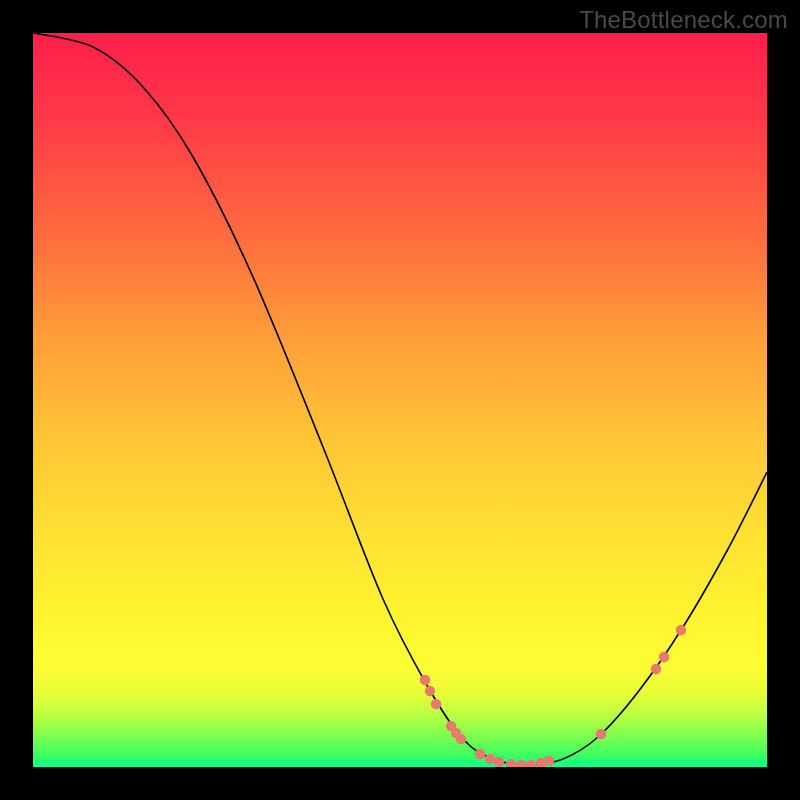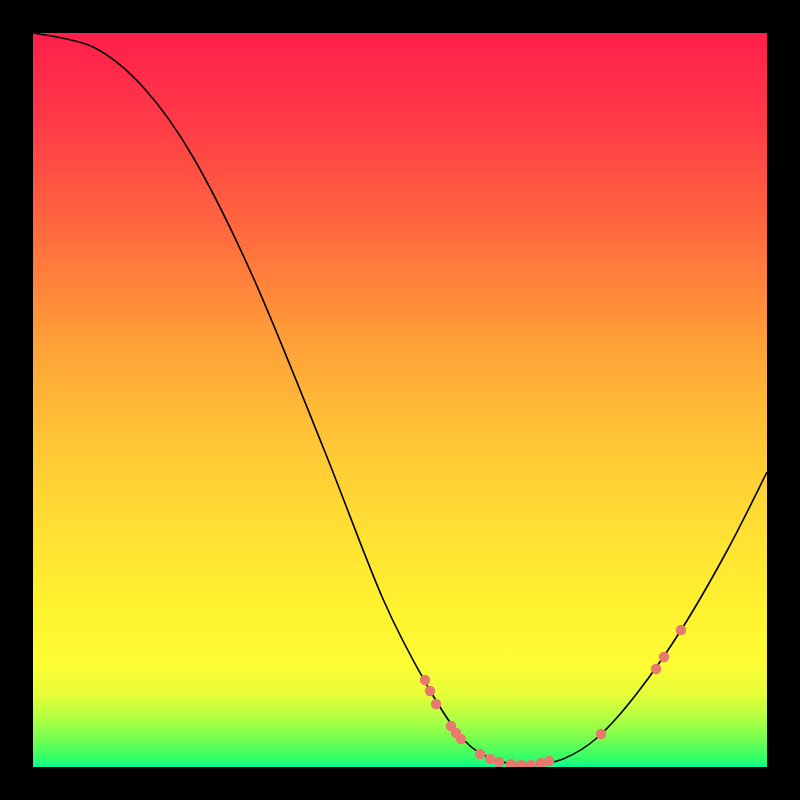--- a/index.html
+++ b/index.html
@@ -65,20 +65,21 @@
   }
   .dot {
     fill: #e8796f;
     stroke: none;
   }
 </style>
 </head>
 <body>
 
 <div class="frame">
+  <div class="watermark">TheBottleneck.com</div>
   <div class="plot-area">
     <svg class="curve" viewBox="0 0 734 734">
       <path id="main-curve" class="curve-path" d="M 0 0 C 10 2.3333333333333335 41.66666666666667 5 60 14 C 78.33333333333333 23 93.33333333333333 35.66666666666667 110 54 C 126.66666666666667 72.33333333333333 141.66666666666666 92.33333333333333 160 124 C 178.33333333333334 155.66666666666666 198.33333333333334 195.66666666666666 220 244 C 241.66666666666666 292.3333333333333 268.3333333333333 360.3333333333333 290 414 C 311.6666666666667 467.6666666666667 332.5 526 350 566 C 367.5 606 381.6666666666667 630.6666666666666 395 654 C 408.3333333333333 677.3333333333334 419.1666666666667 694 430 706 C 440.8333333333333 718 449.1666666666667 721.6666666666666 460 726 C 470.8333333333333 730.3333333333334 483.3333333333333 732 495 732 C 506.6666666666667 732 518.3333333333334 730.6666666666666 530 726 C 541.6666666666666 721.3333333333334 552.5 715.1666666666666 565 704 C 577.5 692.8333333333334 590.8333333333334 677.3333333333334 605 659 C 619.1666666666666 640.6666666666666 635 617.8333333333334 650 594 C 665 570.1666666666666 681 541.8333333333334 695 516 C 709 490.1666666666667 727.5 451.8333333333333 734 439 "></path>
       <g id="dots">
           <circle cx="392" cy="647" r="5.2" class="dot"></circle>
           <circle cx="397" cy="658" r="5.2" class="dot"></circle>
           <circle cx="403" cy="671" r="5.2" class="dot"></circle>
           <circle cx="418" cy="693" r="5.2" class="dot"></circle>
           <circle cx="423" cy="700" r="5.2" class="dot"></circle>
           <circle cx="428" cy="706" r="5.2" class="dot"></circle>

